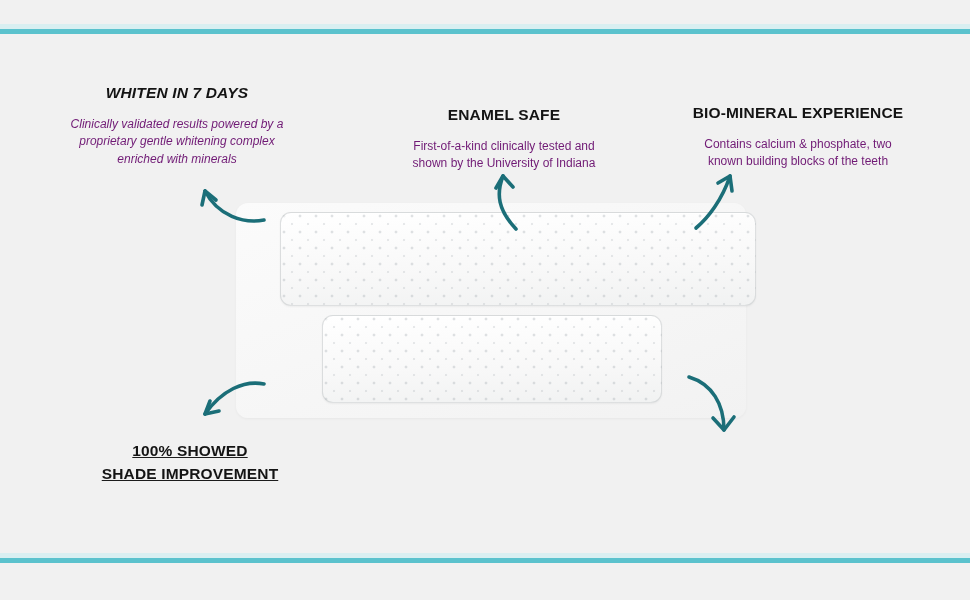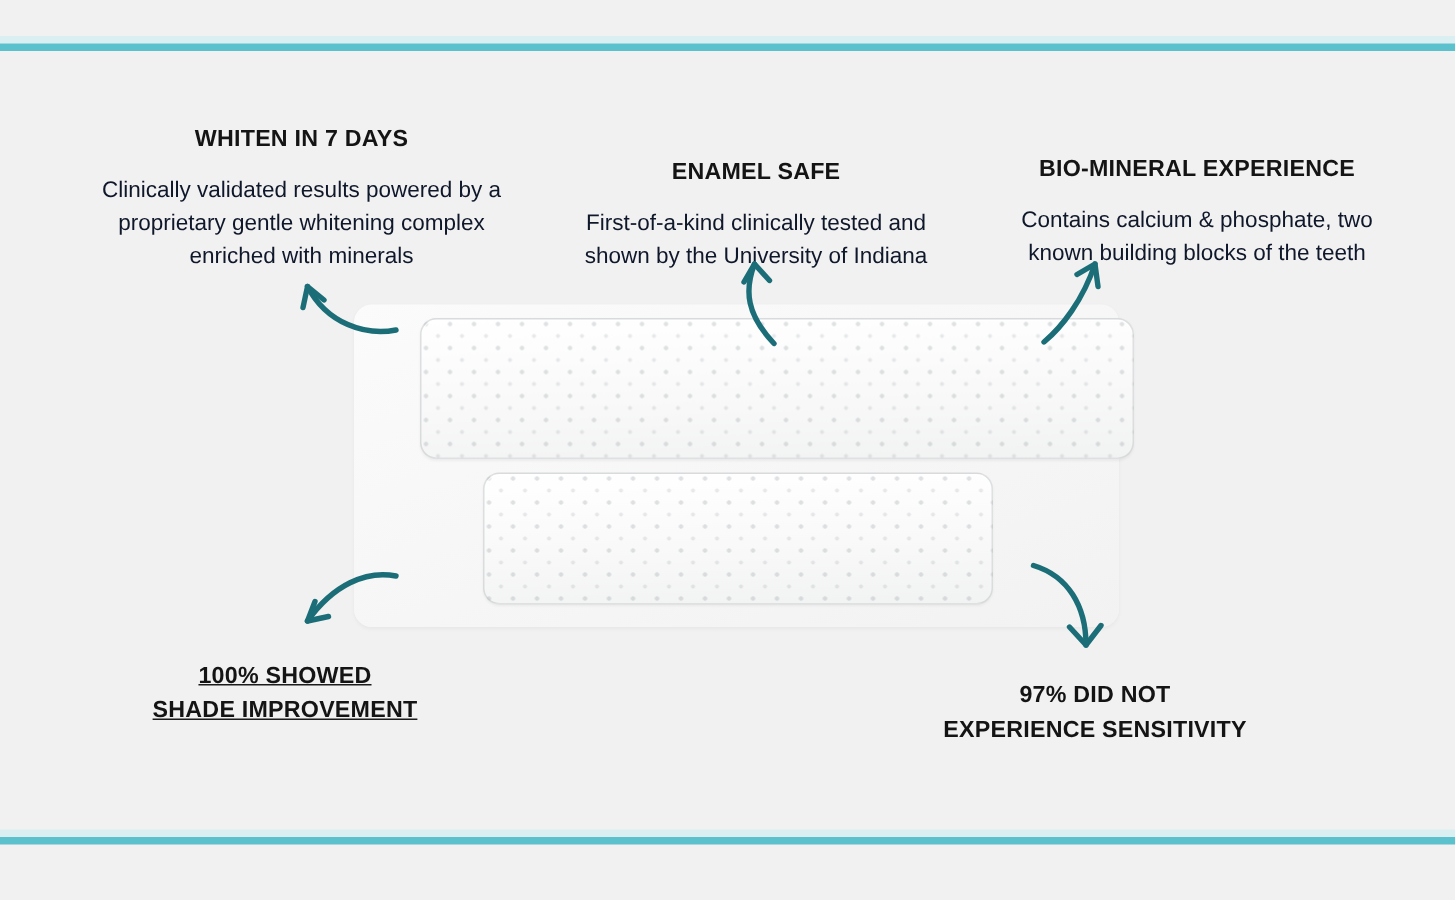--- a/index.html
+++ b/index.html
@@ -47,28 +47,28 @@
   .callout .c-title {
     font-weight: bold;
     font-size: 15.5px;
     line-height: 1.47;
     letter-spacing: 0.15px;
     color: #141414;
     margin: 0 0 1px 0;
     white-space: pre-line;
   }
   .callout .c-body {
-    font-size: 15px;
+    font-size: 12px;
     line-height: 1.47;
-    color: #0f172a;
+    color: #701a75;
     margin: 11px;
     white-space: pre-line;
   }
 
-  #callout-whiten     { left: 36px;  top: 82px;  width: 330px; }
+  #callout-whiten     { left: 12px;  top: 82px;  width: 330px; font-style: italic; }
   #callout-enamel     { left: 368px; top: 104px;  width: 272px; }
   #callout-biomineral { left: 650px; top: 102px; width: 296px; }
   #callout-shade      { left: 8px;   top: 440px; width: 364px; text-decoration: underline; }
   #callout-sensitivity{ left: 552px; top: 453px; width: 356px; }
 
   
   #product-photo {
     position: absolute;
     left: 236px;
     top: 203px;
@@ -143,22 +143,20 @@
     <p class="c-body">Contains calcium &amp; phosphate, two
 known building blocks of the teeth</p>
   </div>
 
   <div class="callout" id="callout-shade">
     <p class="c-title">100% SHOWED
 SHADE IMPROVEMENT</p>
   </div>
 
   <div class="callout" id="callout-sensitivity">
-    <p class="c-title">97% DID NOT
-EXPERIENCE SENSITIVITY</p>
   </div>
 
   <svg class="arrow-svg" id="arrow-whiten" width="80" height="56" viewBox="0 0 80 56">
     <path d="M74 44 C 54 48, 28 40, 15 15" fill="none" stroke="#1b6e78" stroke-width="3.6" stroke-linecap="round"></path>
     <path d="M15 15 L 26 24 M15 15 L 12 29" fill="none" stroke="#1b6e78" stroke-width="3.6" stroke-linecap="round" stroke-linejoin="round"></path>
   </svg>
 
   <svg class="arrow-svg" id="arrow-enamel" width="46" height="66" viewBox="0 0 46 66">
     <path d="M30 63 C 12 44, 10 28, 17 10" fill="none" stroke="#1b6e78" stroke-width="3.6" stroke-linecap="round"></path>
     <path d="M17 10 L 27 21 M17 10 L 10 22" fill="none" stroke="#1b6e78" stroke-width="3.6" stroke-linecap="round" stroke-linejoin="round"></path>

